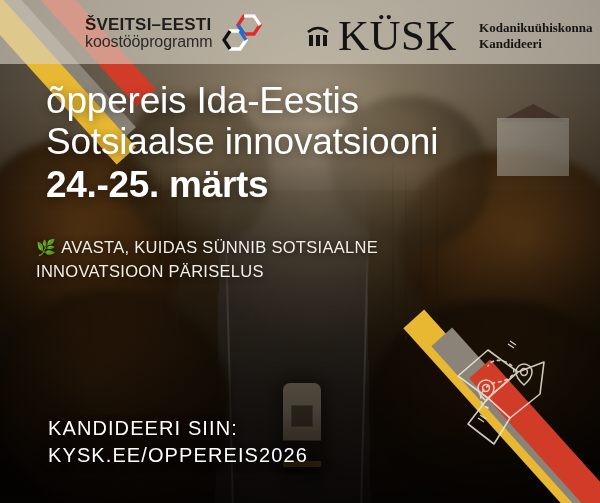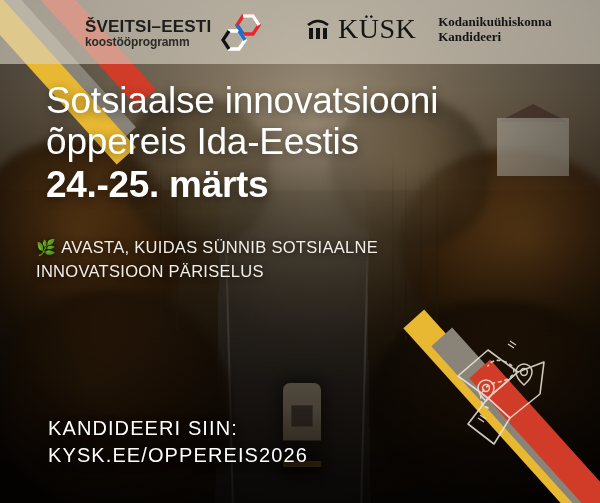--- a/index.html
+++ b/index.html
@@ -113,33 +113,33 @@
   .logo-sveitsi {
     position: absolute; left: 85px; top: 13px;
     display: flex; align-items: center; gap: 8px;
   }
   .sveitsi-text { line-height: 1.02; }
   .sveitsi-line1 {
     font-size: 17px; font-weight: 700; color: #1d1d1b;
     letter-spacing: .2px;
   }
   .sveitsi-line2 {
-    font-size: 12px; font-weight: 700; color: #2a2a28;
+    font-size: 16px; font-weight: 400; color: #2a2a28;
     letter-spacing: -.1px;
   }
   .sveitsi-mark { width: 44px; height: 40px; }
 
   .logo-kusk {
     position: absolute; left: 305px; top: 14px;
     display: flex; align-items: center; gap: 7px;
   }
   .kusk-icon { width: 26px; height: 26px; }
   .kusk-word {
     font-family: "Liberation Serif", serif;
-    font-size: 28px; font-weight: 400; color: #141414;
+    font-size: 43px; font-weight: 400; color: #141414;
     letter-spacing: .5px; line-height: 1;
   }
   .kusk-sub {
     font-family: "Liberation Serif", serif;
     font-size: 13px; font-weight: 700; color: #141414;
     line-height: 1.18; margin-left: 15px;
   }
 
   
   .content { position: absolute; left: 0; top: 0; width: 600px; height: 503px; }
@@ -255,22 +255,22 @@
         <div>Kodanikuühiskonna</div>
         <div>Kandideeri</div>
       </div>
     </div>
 
   </div>
 
   <div class="content">
 
     <div class="title">
+      <div>õppereis Ida-Eestis</div>
       <div>Sotsiaalse innovatsiooni</div>
-      <div>õppereis Ida-Eestis</div>
     </div>
 
     <div class="date">24.-25. märts</div>
 
     <div class="bullets">
       <div class="bullet">
         <span class="emj">🌿</span><span>Avasta, kuidas sünnib sotsiaalne innovatsioon päriselus</span>
       </div>
     </div>
 

